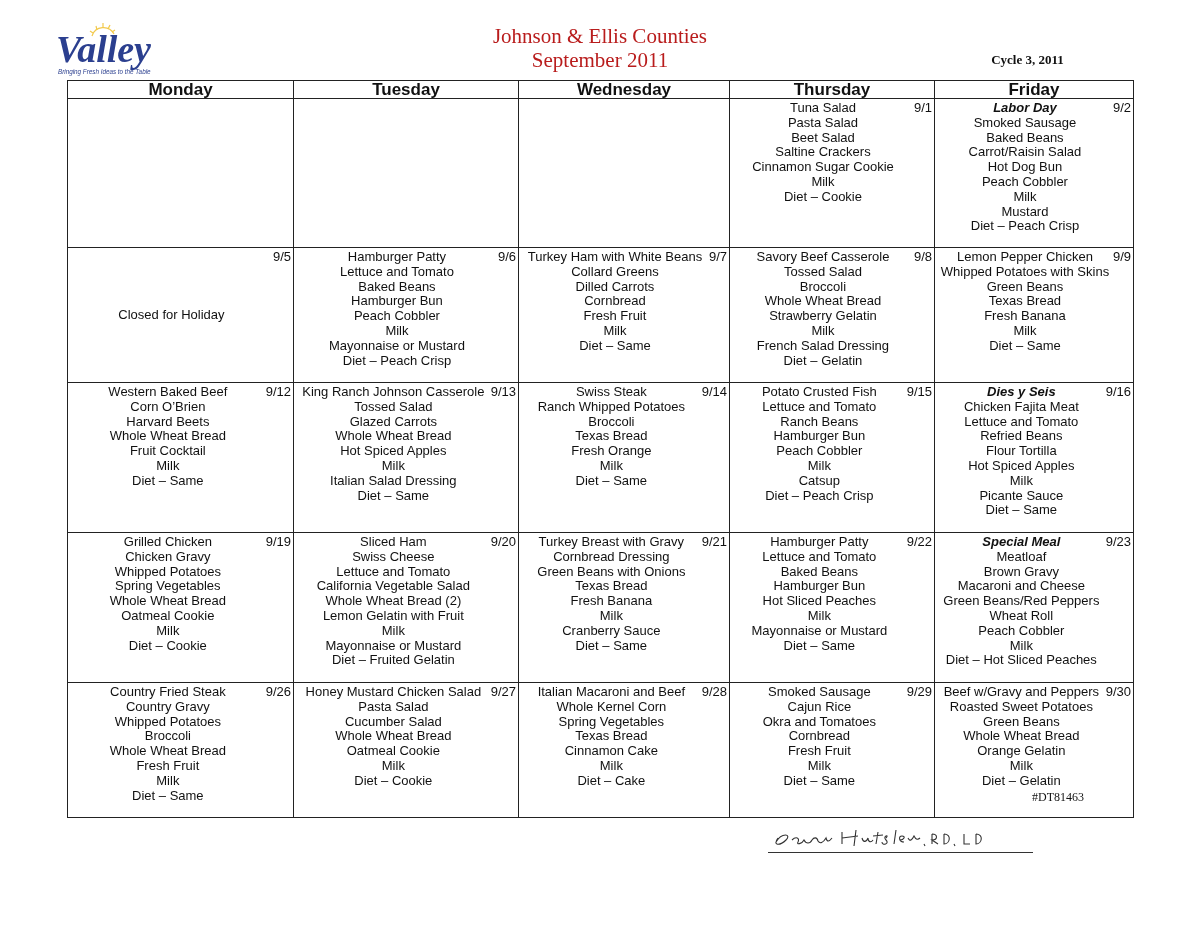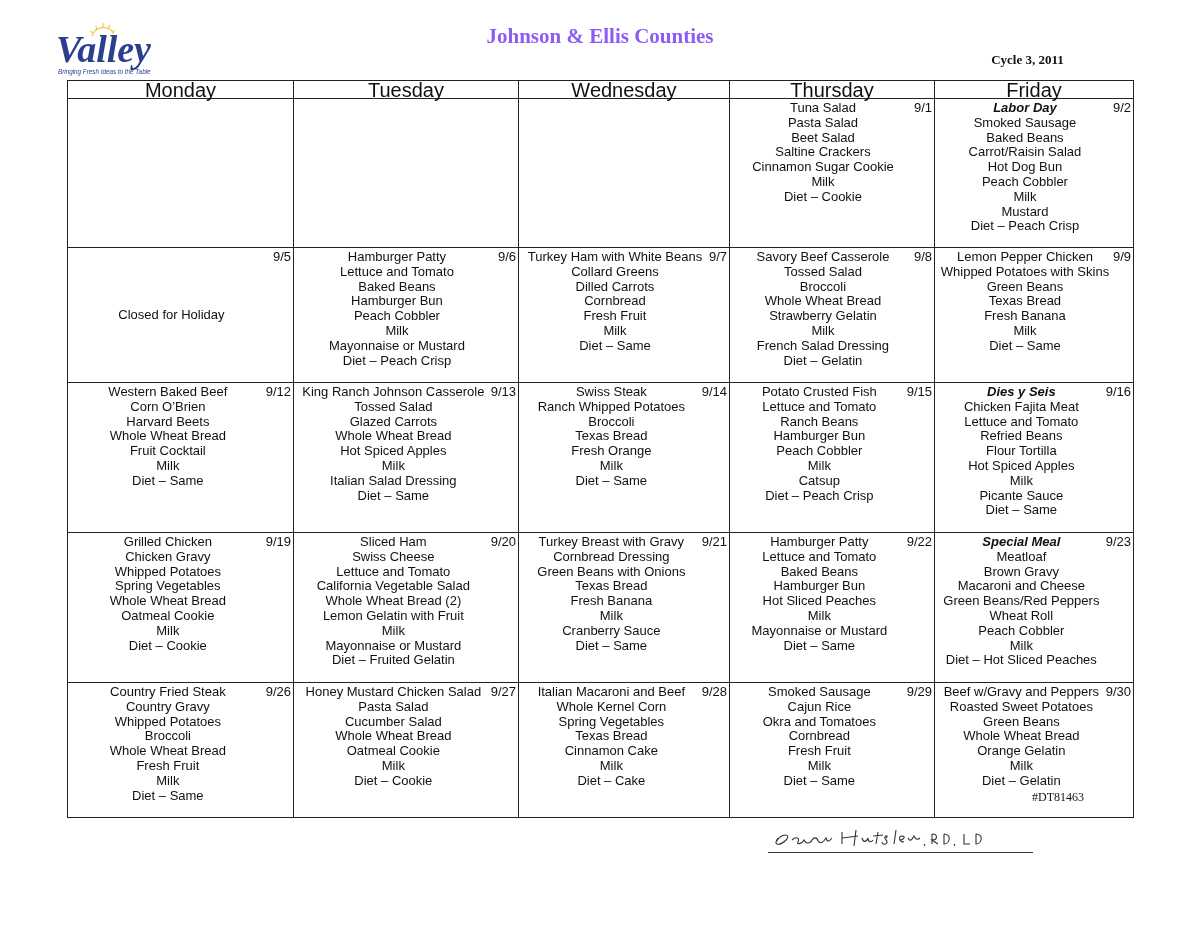--- a/index.html
+++ b/index.html
@@ -1,21 +1,21 @@
 <!DOCTYPE html>
 <html><head>
 <meta charset="utf-8">
 <style>
   html, body { margin:0; padding:0; background:#ffffff; }
   body { width:1200px; height:927px; position:relative; overflow:hidden; font-family:"Liberation Sans", sans-serif; color:#111; }
   .logo { position:absolute; left:52px; top:22px; width:160px; height:56px; }
-  .title { position:absolute; left:440px; top:24px; width:320px; text-align:center; font-family:"Liberation Serif", serif; font-weight:bold; font-size:21px; line-height:24px; color:#8b5cf6; }
+  .title { position:absolute; left:440px; top:24px; width:320px; text-align:center; font-family:"Liberation Serif", serif; font-weight:normal; font-size:21px; line-height:24px; color:#b91c1c; }
   .cycle { position:absolute; left:940px; top:48px; width:175px; text-align:center; font-family:"Liberation Serif", serif; font-weight:bold; font-size:13px; line-height:24px; }
   table.menu { position:absolute; left:67px; top:80px; width:1066px; border-collapse:collapse; table-layout:fixed; }
-  table.menu th { border:1.5px solid #222; font-weight:normal; font-size:20px; height:17px; line-height:16px; padding:0; text-align:center; }
+  table.menu th { border:1.5px solid #222; font-weight:bold; font-size:17px; height:17px; line-height:16px; padding:0; text-align:center; }
   table.menu td { border:1.5px solid #222; vertical-align:top; text-align:center; font-size:13px; line-height:14.8px; padding:2px 2px 0 2px; position:relative; }
   .cell { display:flex; height:100%; }
   .items { flex:1; }
   .item { display:block; white-space:nowrap; }
   .item.em { font-weight:bold; font-style:italic; }
   .date { display:block; }
   .centered { display:flex; flex-direction:column; justify-content:center; }
   .sig { position:absolute; left:768px; top:822px; width:265px; height:30px; border-bottom:1.2px solid #333; }
   .sig svg { width:265px; height:30px; }
   .dt { position:absolute; left:1032px; top:790px; font-family:"Liberation Serif", serif; font-size:12px; }
@@ -33,20 +33,21 @@
         <line x1="38" y1="9" x2="41" y2="11"></line>
         <line x1="63" y1="8" x2="60" y2="10"></line>
     </g>
     <text x="4" y="40" font-family="Liberation Serif, serif" font-style="italic" font-weight="bold" font-size="38" fill="#2b3f8f">Valley</text>
     <text x="6" y="52" font-family="Liberation Sans, sans-serif" font-style="italic" font-size="6.3" fill="#2b3f8f">Bringing Fresh Ideas to the Table</text>
   </svg>
 </div>
 
 <div class="title">
   <div>Johnson &amp; Ellis Counties</div>
+  <div>September 2011</div>
 </div>
 <div class="cycle">Cycle 3, 2011</div>
 
 <table class="menu">
   <colgroup>
     <col style="width:226px">
       <col style="width:225px">
       <col style="width:211px">
       <col style="width:205px">
       <col style="width:199px">

